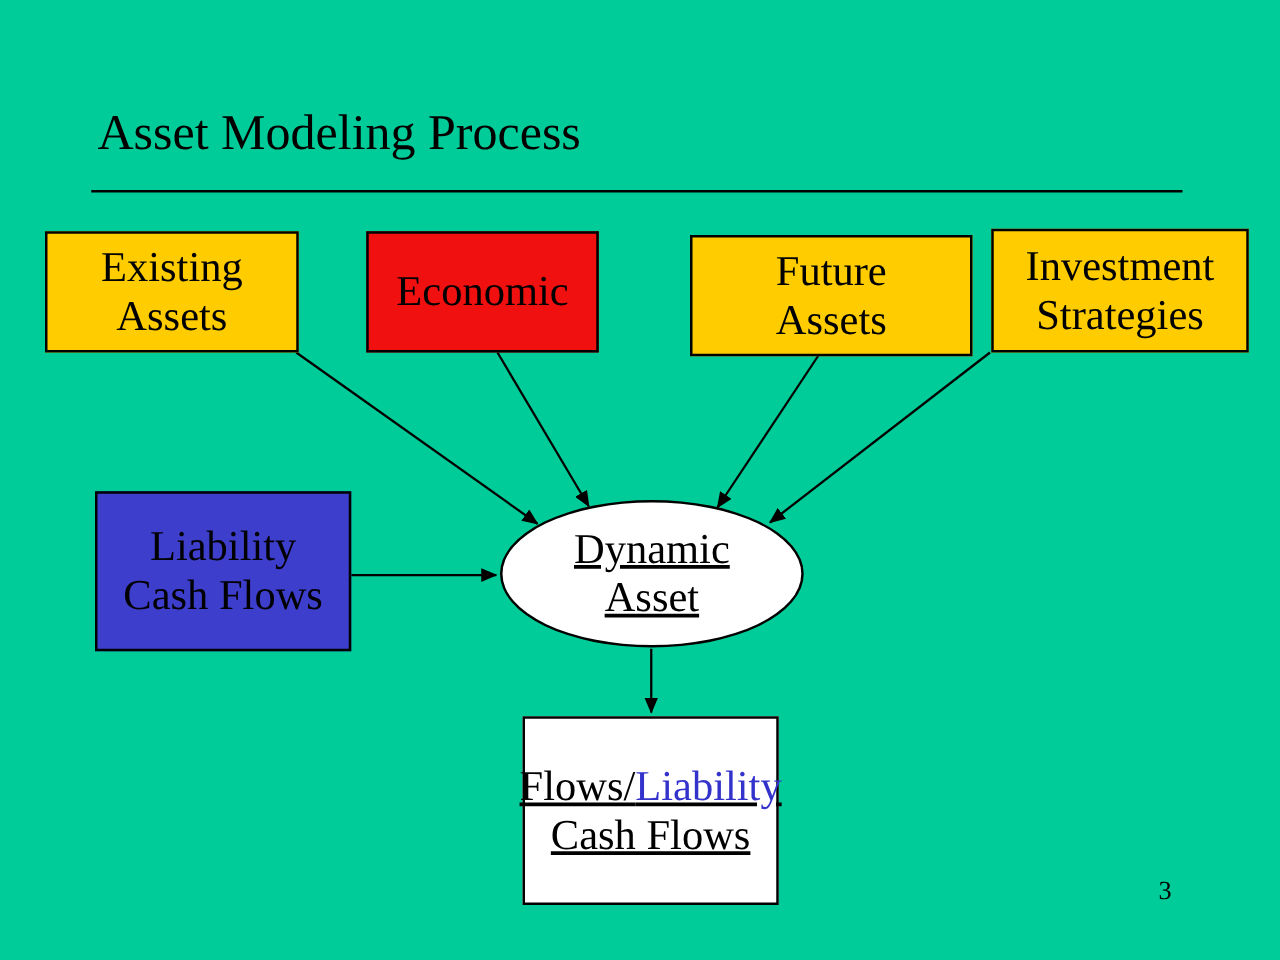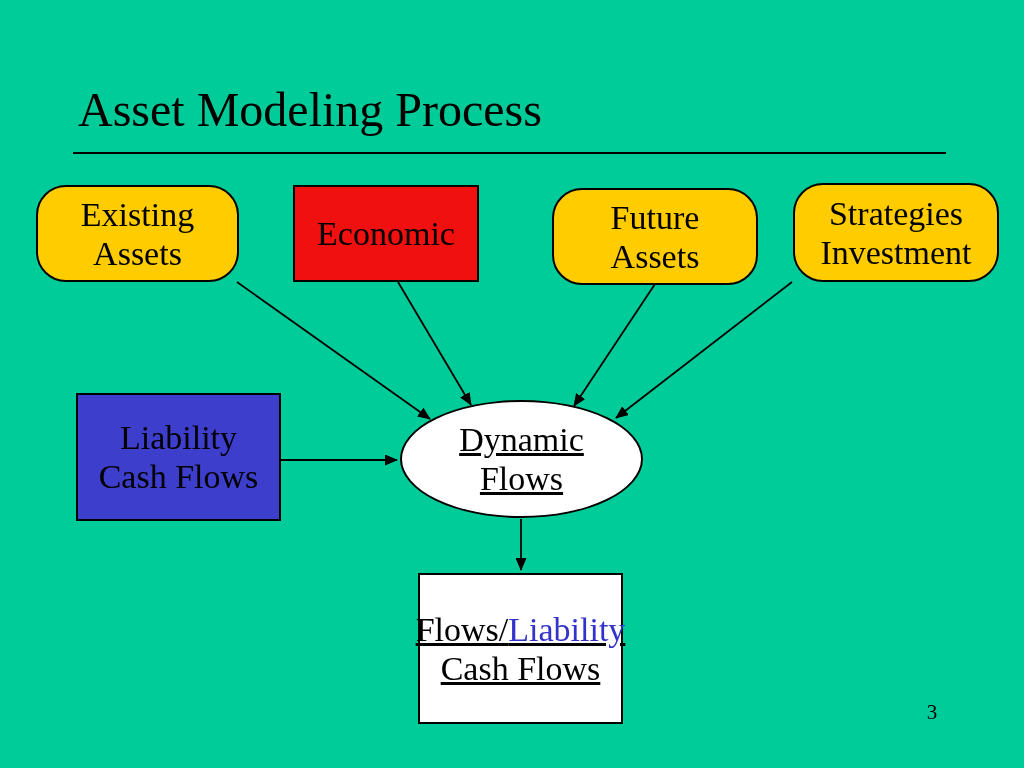--- a/index.html
+++ b/index.html
@@ -6,21 +6,21 @@
   .slide{
     position:relative;
     width:1024px;height:768px;
     overflow:hidden;
     background:var(--background,#00CC99);
     font-family:"Liberation Serif","DejaVu Serif",serif;
     color:var(--text-black,#000);
   }
   .title{
     position:absolute;left:78px;top:86px;
-    font-size:48px;line-height:1;
+    font-size:40px;line-height:1;
     white-space:nowrap;
   }
   .title-rule{
     position:absolute;left:73px;top:152px;
     width:873px;height:2px;
     background:var(--line,#000);
   }
   .connectors{
     position:absolute;left:0;top:0;
     pointer-events:none;
@@ -32,27 +32,27 @@
   .node{
     position:absolute;
     box-sizing:border-box;
     border:2px solid var(--line,#000);
     display:flex;flex-direction:column;
     align-items:center;justify-content:center;
     text-align:center;
     font-size:34px;line-height:39px;
     white-space:nowrap;
   }
-  .yellow{background:var(--box-yellow,#FFCC00);border-radius:30px;}
+  .yellow{background:var(--box-yellow,#FFCC00);}
   .red{background:var(--box-red,#F01010);}
   .blue{background:var(--box-blue,#3E3ECD);}
   .white{background:var(--box-white,#FFFFFF);text-decoration:underline;}
   .n-existing  {left:36px; top:185px;width:203px;height:97px;}
   .n-economic  {left:293px;top:185px;width:186px;height:97px;}
-  .n-future    {left:552px;top:188px;width:206px;height:97px;}
+  .n-future    {left:552px;top:188px;width:226px;height:97px;}
   .n-investment{left:793px;top:183px;width:206px;height:99px;}
   .n-liability {left:76px; top:393px;width:205px;height:128px;}
   .n-model{
     left:400px;top:400px;width:243px;height:118px;
     border-radius:50%;
     border-width:2px;
   }
   .n-output    {left:418px;top:573px;width:205px;height:151px;}
   .blue-word{color:var(--text-blue,#3333CC);}
   .page-number{
@@ -91,32 +91,32 @@
   <div class="node red n-economic">
     <div>Economic</div>
   </div>
 
   <div class="node yellow n-future">
     <div>Future</div>
     <div>Assets</div>
   </div>
 
   <div class="node yellow n-investment">
+    <div>Investment</div>
     <div>Strategies</div>
-    <div>Investment</div>
   </div>
 
   <div class="node blue n-liability">
     <div>Liability</div>
     <div>Cash Flows</div>
   </div>
 
   <div class="node white n-model">
     <div>Dynamic</div>
-    <div>Flows</div>
+    <div>Asset</div>
   </div>
 
   <div class="node white n-output">
     <div><span>Flows/</span><span class="blue-word">Liability</span></div>
     <div>Cash Flows</div>
   </div>
 
   <div class="page-number">3</div>
 
 </div>

